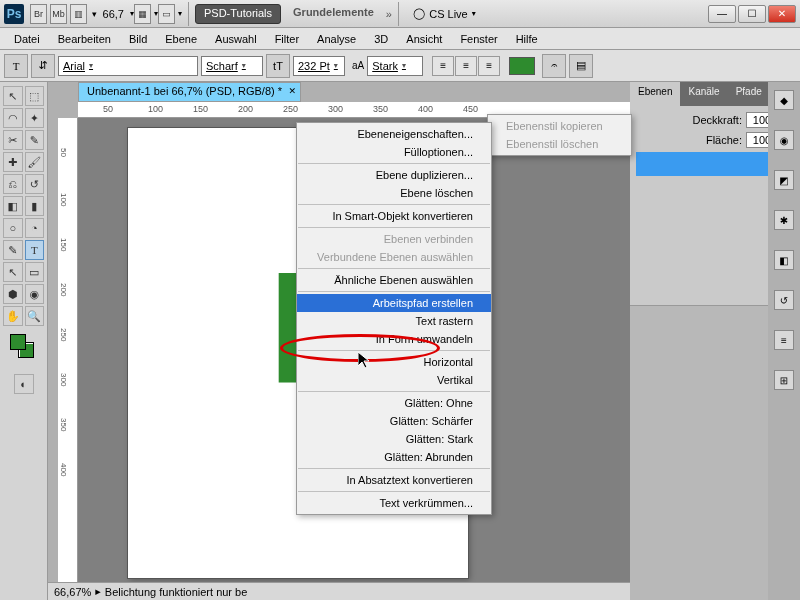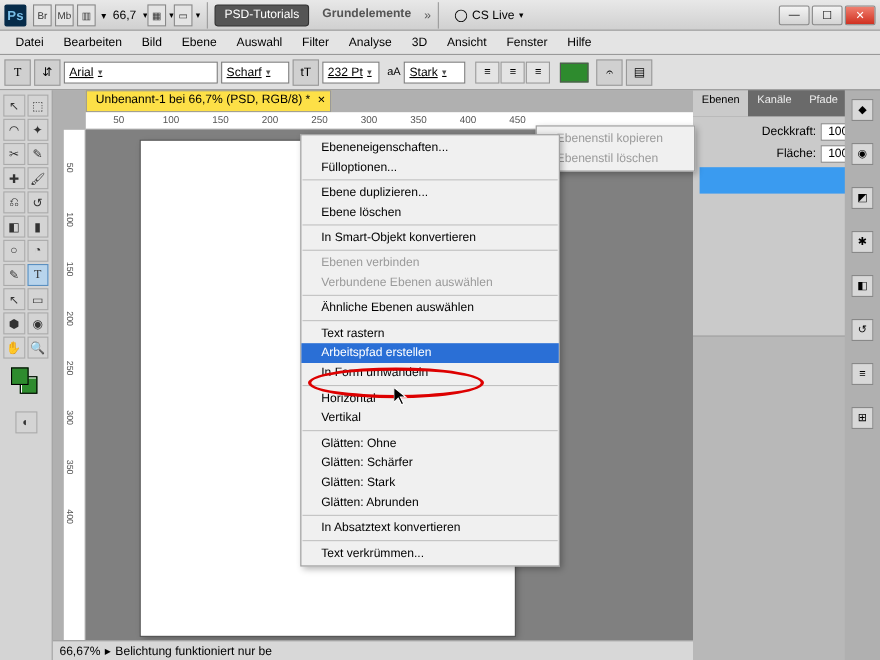--- a/index.html
+++ b/index.html
@@ -21,38 +21,38 @@
 .align-btn { width:22px; height:20px; border:1px solid #999; background:#e4e4e4; display:flex; align-items:center; justify-content:center; font-size:10px;}
 .work-area { position:absolute; top:82px; left:0; right:0; bottom:0; }
 .toolbox { position:absolute; top:0; left:0; width:48px; bottom:0; background:#d4d4d4; border-right:1px solid #999; padding:4px 2px;}
 .tool-row { display:flex; justify-content:center; margin-bottom:2px; }
 .tool { width:20px; height:20px; border:1px solid #aaa; background:#d4d4d4; margin:0 1px; display:flex; align-items:center; justify-content:center; font-size:11px; color:#333; position:relative;}
 .tool.sel { background:#b8d4ec; border-color:#5a8fc0; }
 .swatches { margin-top:8px; display:flex; justify-content:center; position:relative; height:30px; }
 .swatch-fg { position:absolute; width:16px; height:16px; background:#2e8b2e; border:1px solid #000; left:8px; top:0; z-index:2;}
 .swatch-bg { position:absolute; width:16px; height:16px; background:#2e8b2e; border:1px solid #000; left:16px; top:8px; box-shadow:1px 1px 0 #fff inset; }
 .canvas-area { position:absolute; left:48px; top:0; right:170px; bottom:18px; background:#b0b0b0; }
-.doc-tab { position:absolute; top:0; left:30px; height:20px; background:#fde047; border:1px solid #999; padding:2px 18px 2px 8px; font-size:10px;}
+.doc-tab { position:absolute; top:0; left:30px; height:20px; background:#7dd3fc; border:1px solid #999; padding:2px 18px 2px 8px; font-size:10px;}
 .doc-tab .x { position:absolute; right:4px; top:3px; font-size:9px;}
 .rulers-h { position:absolute; top:20px; left:30px; right:0; height:16px; background:#fff; border-bottom:1px solid #999; overflow:hidden;}
 .rulers-v { position:absolute; top:36px; left:10px; width:20px; bottom:0; background:#fff; border-right:1px solid #999; overflow:hidden;}
 .ruler-tick { position:absolute; font-size:9px; color:#555;}
 .canvas-bg { position:absolute; top:36px; left:30px; right:0; bottom:0; background:#808080; }
 .canvas { position:absolute; top:10px; left:50px; width:340px; height:450px; background:#fff; box-shadow:0 0 0 1px #555, 2px 2px 6px rgba(0,0,0,0.3);}
 .big-P { position:absolute; top:120px; left:140px; font-family:Arial; font-weight:900; font-size:160px; color:#2e8b2e; line-height:1;}
 .right-panels { position:absolute; top:0; right:0; width:170px; bottom:0; }
 .panel-tabs { height:24px; background:#6a6a6a; display:flex; }
 .ptab { padding:4px 8px; color:#eee; font-size:10px; cursor:default;}
 .ptab.active { background:#cacaca; color:#000; }
 .panel-body { background:#cacaca; padding:6px; font-size:10px; height:200px; border-bottom:1px solid #999;}
 .panel-row { display:flex; align-items:center; justify-content:flex-end; margin-bottom:4px; gap:4px;}
 .panel-input { background:#fff; border:1px solid #888; padding:1px 4px; width:40px; text-align:right;}
 .layer-blue { height:24px; background:#3a9bf0; margin-top:4px;}
 .statusbar { position:absolute; bottom:0; left:48px; right:170px; height:18px; background:#d8d8d8; border-top:1px solid #999; font-size:10px; display:flex; align-items:center; padding:0 6px;}
-.ctx-menu { position:absolute; top:122px; left:273px; width:236px; background:#f0f0f0; border:1px solid #9a9a9a; box-shadow:2px 2px 6px rgba(0,0,0,0.3); z-index:100; padding:2px 0;}
+.ctx-menu { position:absolute; top:122px; left:296px; width:196px; background:#f0f0f0; border:1px solid #9a9a9a; box-shadow:2px 2px 6px rgba(0,0,0,0.3); z-index:100; padding:2px 0;text-align:right;}
 .ctx-item { padding:3px 18px; font-size:11px; color:#000; cursor:default; position:relative;}
 .ctx-item.disabled { color:#9a9a9a; }
 .ctx-item.highlight { background:#2a6fd6; color:#fff; }
 .ctx-sep { height:1px; background:#c0c0c0; margin:2px 1px; }
 .ellipse { position:absolute; top:334px; left:280px; width:160px; height:28px; border:3px solid #d00; border-radius:50%; z-index:101; pointer-events:none;}
 .cursor { position:absolute; top:352px; left:358px; z-index:102; font-size:14px; color:#000; pointer-events:none;}
 .ctx-menu2 { position:absolute; top:114px; left:487px; width:145px; background:#f0f0f0; border:1px solid #9a9a9a; box-shadow:2px 2px 6px rgba(0,0,0,0.3); z-index:99; padding:2px 0;}
 .winctrl { display:flex; margin-left:auto; gap:2px;}
 .wbtn { width:28px; height:18px; border:1px solid #888; background:linear-gradient(#f4f4f4,#d4d4d4); border-radius:2px; display:flex; align-items:center; justify-content:center; font-size:10px;}
 .wbtn.close { background:linear-gradient(#f08070,#d03020); color:#fff;}
@@ -271,22 +271,22 @@
     <div class="ctx-item">Ebene duplizieren...</div>
     <div class="ctx-item">Ebene löschen</div>
     <div class="ctx-sep"></div>
     <div class="ctx-item">In Smart-Objekt konvertieren</div>
     <div class="ctx-sep"></div>
     <div class="ctx-item disabled">Ebenen verbinden</div>
     <div class="ctx-item disabled">Verbundene Ebenen auswählen</div>
     <div class="ctx-sep"></div>
     <div class="ctx-item">Ähnliche Ebenen auswählen</div>
     <div class="ctx-sep"></div>
+    <div class="ctx-item highlight">Arbeitspfad erstellen</div>
     <div class="ctx-item">Text rastern</div>
-    <div class="ctx-item highlight">Arbeitspfad erstellen</div>
     <div class="ctx-item">In Form umwandeln</div>
     <div class="ctx-sep"></div>
     <div class="ctx-item">Horizontal</div>
     <div class="ctx-item">Vertikal</div>
     <div class="ctx-sep"></div>
     <div class="ctx-item">Glätten: Ohne</div>
     <div class="ctx-item">Glätten: Schärfer</div>
     <div class="ctx-item">Glätten: Stark</div>
     <div class="ctx-item">Glätten: Abrunden</div>
     <div class="ctx-sep"></div>

